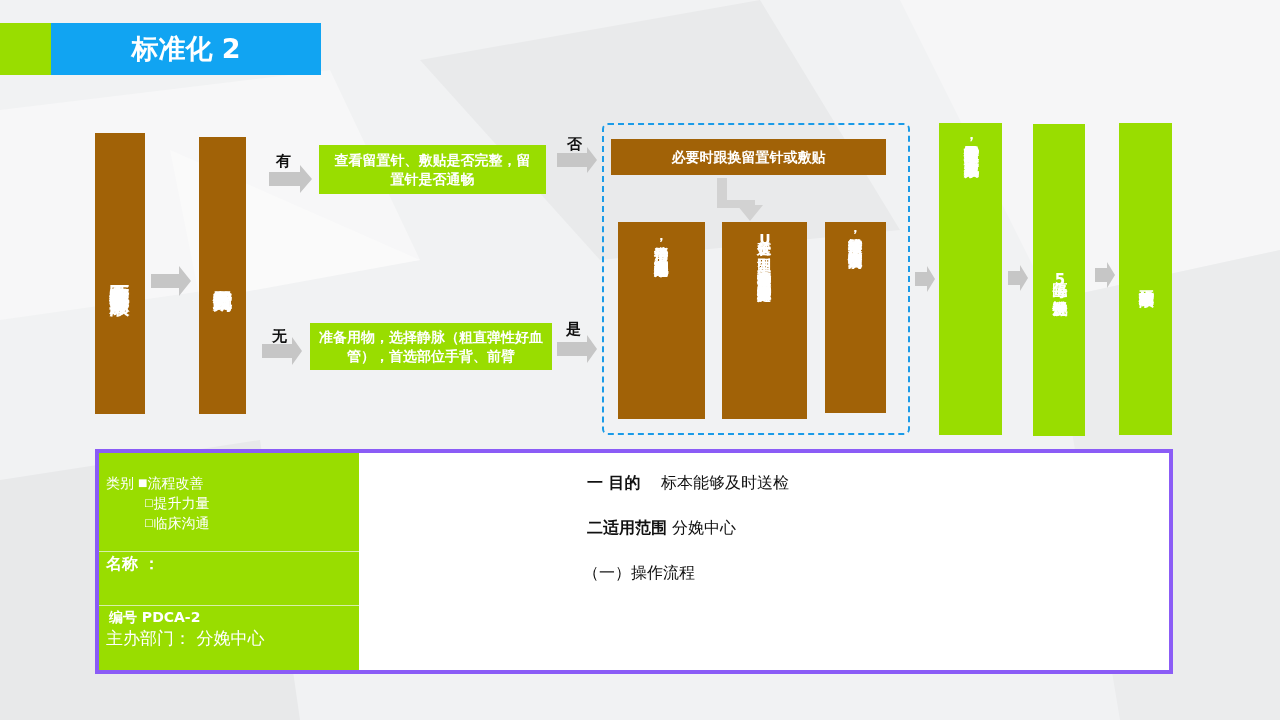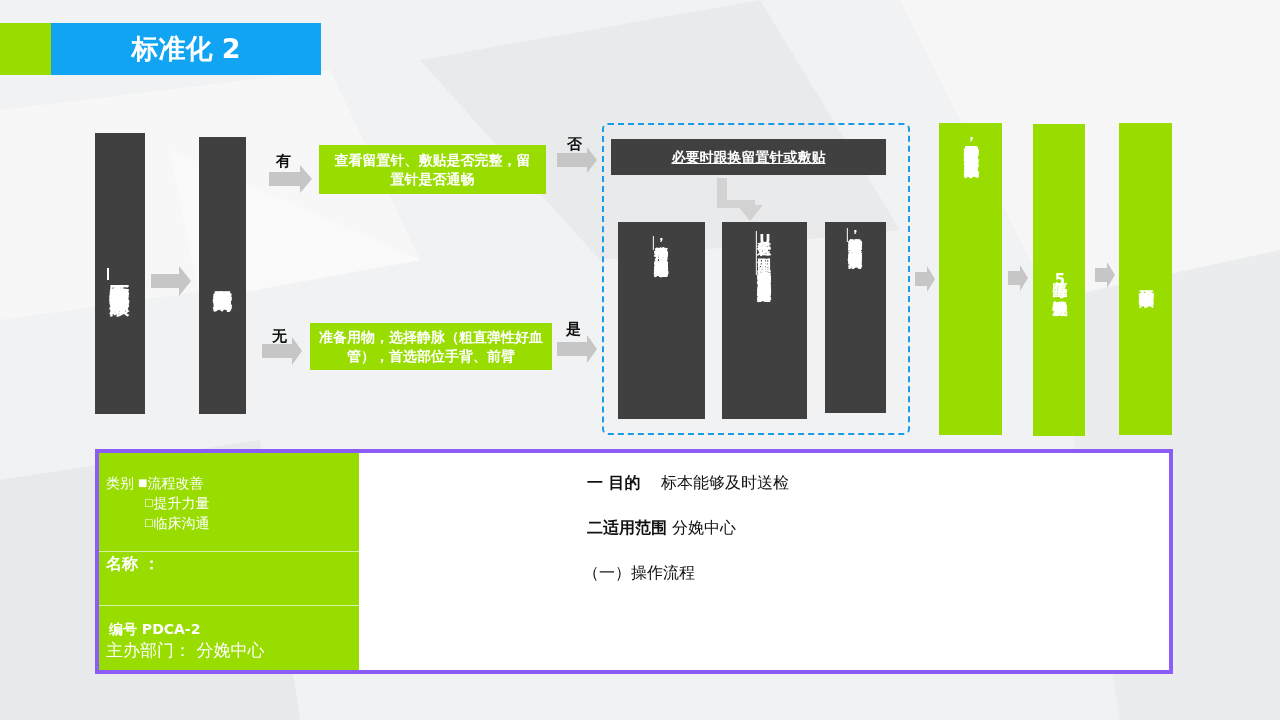--- a/index.html
+++ b/index.html
@@ -14,21 +14,21 @@
 
   
   .title-accent { left: 0; top: 23px; width: 51px; height: 52px; background: #99dd00; }
   .title-bar { left: 51px; top: 23px; width: 270px; height: 52px; background: #11a4f2;
     color: #fff; font-weight: bold; font-size: 27px; display: flex; align-items: center; justify-content: center;
     padding-left: 0; }
 
   
   .vbox { display: flex; align-items: center; justify-content: center; color: #fff; font-weight: bold; }
   .vtext { writing-mode: vertical-rl; text-orientation: upright; line-height: 1.05; letter-spacing: 0; }
-  .blue { background: #404040; text-decoration: underline; }
+  .blue { background: #a16207; }
   .green { background: #99dd00; }
 
   .hbox { display: flex; align-items: center; justify-content: center; text-align: center;
     color: #fff; font-weight: bold; font-size: 14px; line-height: 1.35; }
 
   .label { font-weight: bold; font-size: 15px; color: #111; }
 
   .arrow { position: absolute; }
   .arrow svg { display: block; }
 
@@ -40,21 +40,21 @@
     border: 4px solid #8b5cf6; }
   .info-left { position: absolute; left: 0; top: 0; width: 260px; height: 100%; background: #99dd00; }
   .info-sec { position: absolute; left: 0; width: 260px; color: #fff; }
   .info-divider { position: absolute; left: 0; width: 260px; height: 1px; background: #d7f0a8; }
   .sec1 { top: 0; height: 98px; padding: 20px 0 0 7px; font-size: 14px; line-height: 20px; }
   .sec1 .row { display: flex; }
   .sec1 .indent { padding-left: 38px; }
   .sec2 { top: 99px; height: 54px; padding: 2px 0 0 7px; }
   .sec2 .h { font-weight: bold; font-size: 16px; line-height: 20px; }
   .sec2 .v { font-size: 18px; line-height: 24px; padding-left: 4px; }
-  .sec3 { top: 154px; height: 70px; padding: 13px 0 0 10px; }
+  .sec3 { top: 154px; height: 70px; padding: 1px 0 0 10px; }
   .sec3 .h { font-weight: bold; font-size: 14px; line-height: 18px; }
   .sec3 .v { font-size: 17px; line-height: 24px; margin-left: -3px; }
 
   .info-right { position: absolute; left: 488px; top: 18px; color: #111; font-size: 16px; }
   .info-right .line { height: 45px; line-height: 24px; white-space: nowrap; }
   .info-right b { font-weight: bold; }
 </style>
 </head>
 <body>
 

